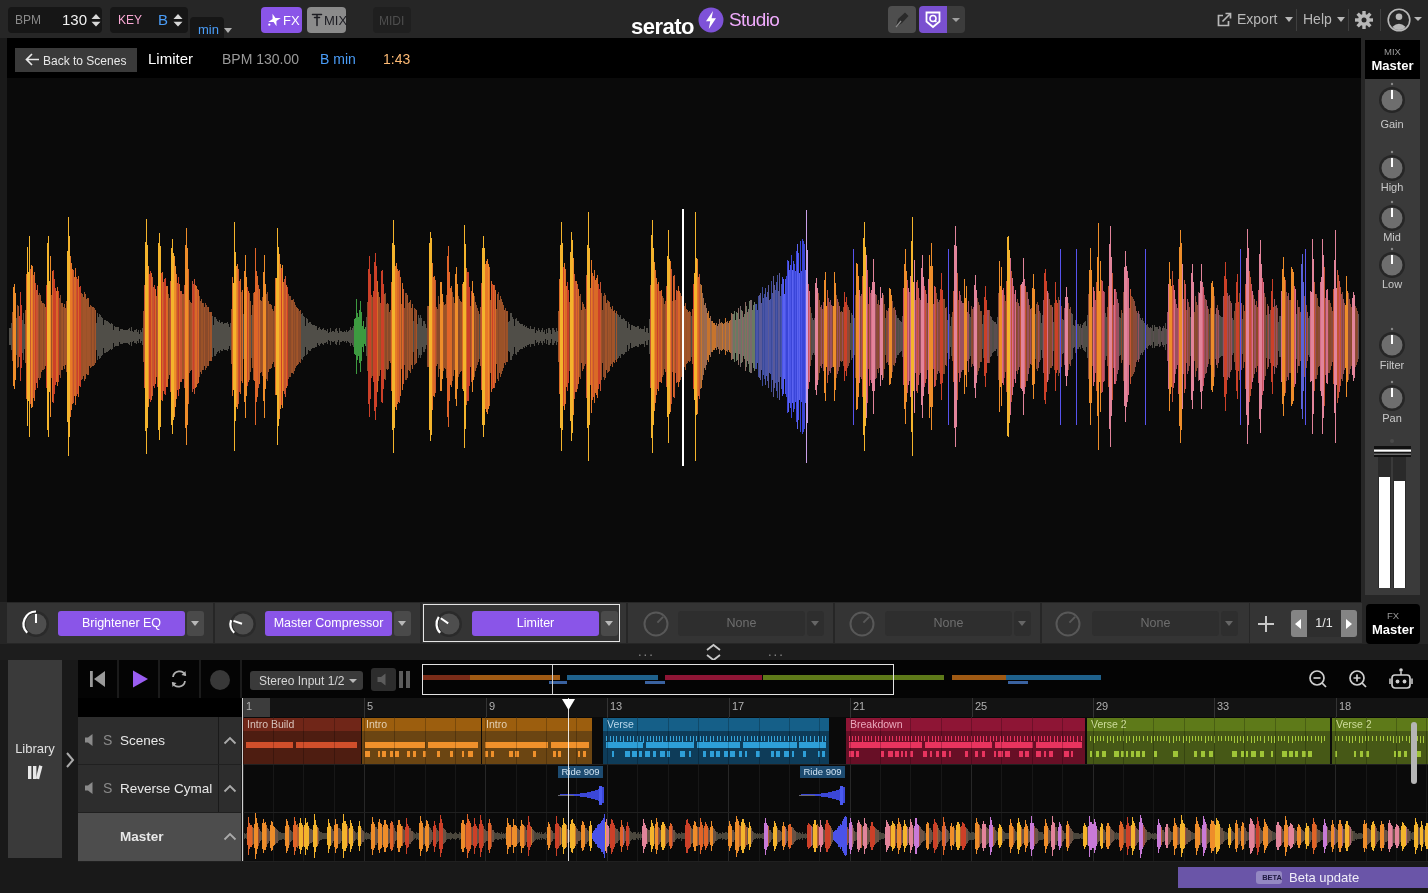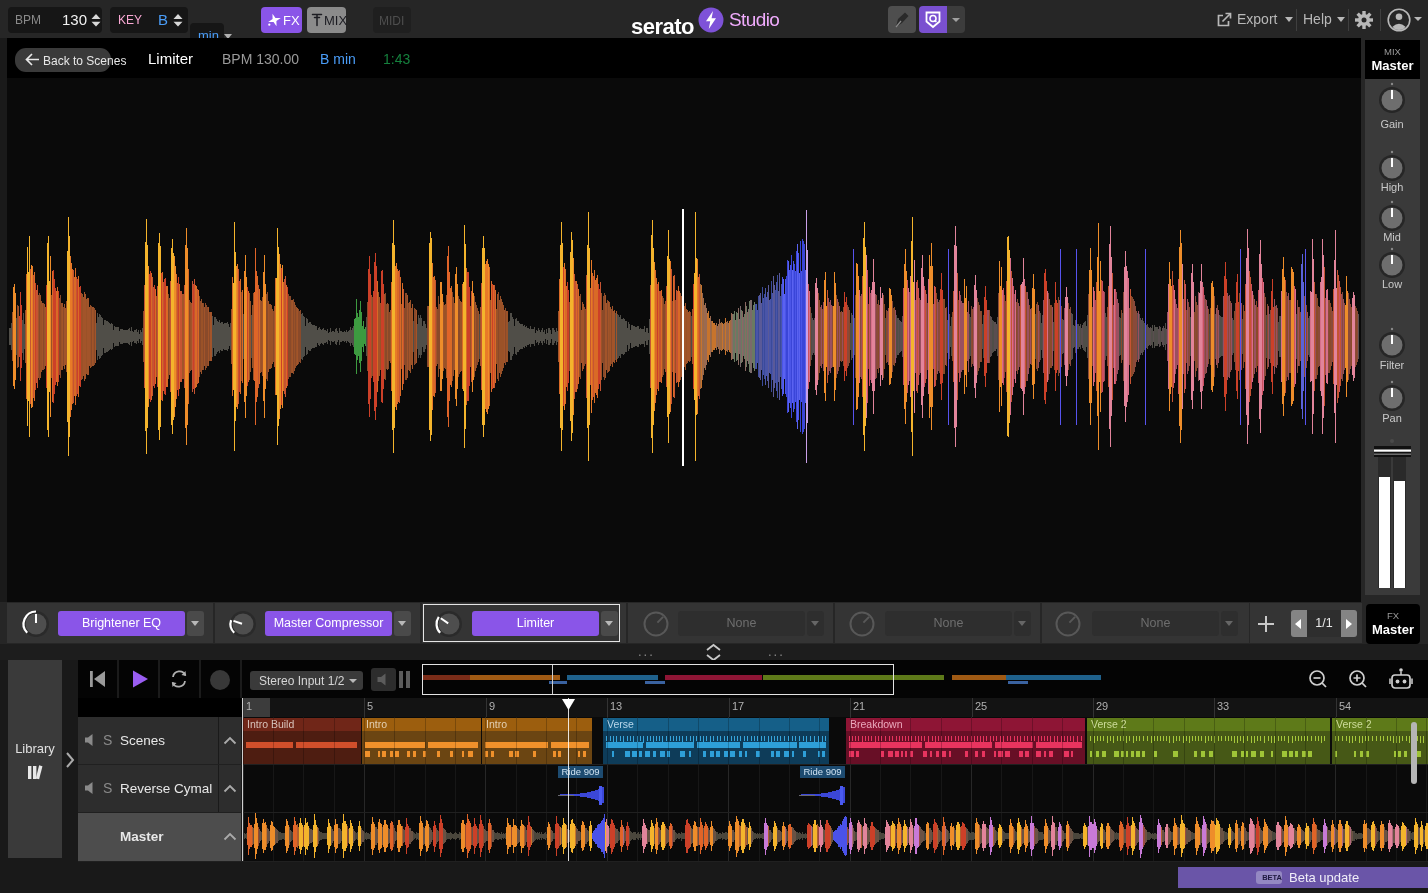--- a/index.html
+++ b/index.html
@@ -17,21 +17,21 @@
     </svg>
 </div>
 <div class="abs" style="left:110px;top:7px;width:78px;height:26px;background:#161616;border-radius:4px">
   <span class="abs" style="left:8px;top:6px;font-size:12px;color:#f9a8d4">KEY</span>
   <span class="abs" style="left:48px;top:4px;font-size:15px;color:#4a9df8">B</span>
   <svg class="abs" style="left:62px;top:6px" width="12" height="15">
       <path d="M6 1L10.5 6H1.5Z" fill="#d8d8d8"></path>
       <path d="M6 13.5L1.5 8.8H10.5Z" fill="#d8d8d8"></path>
     </svg>
 </div>
-<div class="abs" style="left:190px;top:23px;width:34px;height:26px;background:#161616;border-radius:4px">
+<div class="abs" style="left:190px;top:17px;width:34px;height:26px;background:#161616;border-radius:4px">
   <span class="abs" style="left:8px;top:5px;font-size:13px;color:#4a9df8">min</span>
   <div class="abs" style="left:34px;top:11px;border-left:4px solid transparent;border-right:4px solid transparent;border-top:5px solid #b0b0b0"></div>
 </div>
 <div class="abs" style="left:261px;top:7px;width:41px;height:26px;background:#8a55e8;border-radius:4px">
   <svg class="abs" style="left:5px;top:4px" width="17" height="18" viewBox="0 0 18 18">
       <g transform="rotate(-18 9 9)">
         <path d="M9 2 L10.6 7.4 L16 9 L10.6 10.6 L9 16 L7.4 10.6 L2 9 L7.4 7.4 Z" fill="#fff"></path>
       </g>
       <circle cx="3.5" cy="14" r="1.2" fill="#fff"></circle>
     </svg>
@@ -98,30 +98,30 @@
 <div class="abs" style="left:1380px;top:9px;width:1px;height:22px;background:#3f3f3f"></div>
 <svg class="abs" style="left:1387px;top:8px" width="24" height="24">
     <circle cx="12" cy="12" r="10.8" fill="none" stroke="#b8b8b8" stroke-width="1.6"></circle>
     <circle cx="12" cy="8.8" r="3.3" fill="#b8b8b8"></circle>
     <path d="M5.5 18.8 Q12 12.5 18.5 18.8 L16.5 21 Q12 23 7.5 21 Z" fill="#b8b8b8"></path>
   </svg>
 <div class="abs" style="left:1414px;top:17px;border-left:4px solid transparent;border-right:4px solid transparent;border-top:4.5px solid #b8b8b8"></div>
 
 <div class="abs" style="left:0;top:38px;width:7px;height:564px;background:#1a1a1a"></div>
 <div class="abs" style="left:7px;top:38px;width:1354px;height:40px;background:#000">
-  <div class="abs" style="left:8px;top:10px;width:96px;height:24px;background:#3a3a3a;border-radius:11px;white-space:nowrap">
+  <div class="abs" style="left:8px;top:10px;width:122px;height:24px;background:#3a3a3a;border-radius:0;white-space:nowrap">
     <svg class="abs" style="left:9px;top:5px" width="16" height="13">
         <path d="M8 1 L2.5 6.5 L8 12 M2.5 6.5 H15" stroke="#e8e8e8" stroke-width="1.7" fill="none"></path>
       </svg>
     <span class="abs" style="left:28px;top:5.5px;font-size:12px;color:#e8e8e8">Back to Scenes</span>
   </div>
   <span class="abs" style="left:141px;top:12px;font-size:15px;color:#fff">Limiter</span>
   <span class="abs" style="left:215px;top:13px;font-size:14px;color:#9a9a9a">BPM 130.00</span>
   <span class="abs" style="left:313px;top:13px;font-size:14px;color:#4a9df8">B min</span>
-  <span class="abs" style="left:376px;top:13px;font-size:14px;color:#15803d">1:43</span>
+  <span class="abs" style="left:376px;top:13px;font-size:14px;color:#fdba74">1:43</span>
 </div>
 
 <div class="abs" style="left:7px;top:78px;width:1354px;height:524px;background:#0a0a0a"></div>
 <svg class="abs" style="left:0;top:0;width:1428px;height:602px" shape-rendering="crispEdges">
 <g stroke-width="1">
 <path stroke="#504e48" d="M9 328V345M10 328V345M11 323V350M16 318V355M22 320V353M23 313V360M24 324V349M96 323V350M97 313V360M98 317V356M99 314V359M100 315V358M101 317V356M102 318V355M103 325V348M104 320V353M105 320V353M106 321V352M107 321V352M108 322V351M109 323V350M110 324V349M111 323V350M112 324V349M113 330V343M114 326V347M115 327V346M116 327V346M117 327V346M118 327V346M119 331V342M120 329V344M121 329V344M122 329V344M123 330V343M124 330V343M125 330V343M126 330V343M127 330V343M128 329V344M129 328V345M130 331V342M131 327V346M132 331V342M133 332V341M134 330V343M135 330V343M136 329V344M137 332V341M138 330V343M139 334V339M140 330V343M141 332V341M142 328V345M212 316V357M213 325V348M214 317V356M215 317V356M216 319V354M217 321V352M218 322V351M219 320V353M220 323V350M221 322V351M222 322V351M223 324V349M224 323V350M225 323V350M226 323V350M227 322V351M228 324V349M229 327V346M230 323V350M243 314V359M251 315V358M301 314V359M302 313V360M303 316V357M304 317V356M305 326V347M306 318V355M307 319V354M308 323V350M309 322V351M310 322V351M311 324V349M312 325V348M313 325V348M314 325V348M315 326V347M316 326V347M317 330V343M318 328V345M319 327V346M320 329V344M321 330V343M322 329V344M323 328V345M324 330V343M325 330V343M326 331V342M327 329V344M328 333V340M329 332V341M330 328V345M331 332V341M332 331V342M333 331V342M334 332V341M335 329V344M336 328V345M337 331V342M338 333V340M339 328V345M340 331V342M341 331V342M342 332V341M343 332V341M344 331V342M345 332V341M346 330V343M347 332V341M348 331V342M349 330V343M350 327V346M351 330V343M352 328V345M353 326V347M366 317V356M413 321V352M417 324V349M418 315V358M419 318V355M420 315V358M421 318V355M422 326V347M423 321V352M424 321V352M425 324V349M426 328V345M479 314V359M508 322V351M509 321V352M510 313V360M511 313V360M512 317V356M513 319V354M514 326V347M515 319V354M516 318V355M517 321V352M518 321V352M519 323V350M520 324V349M521 324V349M522 324V349M523 326V347M524 325V348M525 327V346M526 326V347M527 328V345M528 328V345M529 329V344M530 326V347M531 329V344M532 329V344M533 329V344M534 327V346M535 333V340M536 330V343M537 331V342M538 328V345M539 330V343M540 332V341M541 330V343M542 328V345M543 332V341M544 330V343M545 334V339M546 329V344M547 333V340M548 328V345M549 328V345M550 330V343M551 334V339M552 328V345M553 328V345M554 330V343M555 332V341M556 328V345M557 331V342M615 313V360M617 314V359M618 315V358M619 317V356M620 315V358M621 319V354M622 319V354M623 318V355M624 319V354M625 321V352M626 321V352M627 328V345M628 322V351M629 324V349M630 330V343M631 325V348M632 325V348M633 326V347M634 326V347M635 327V346M636 327V346M637 326V347M638 326V347M639 329V344M640 328V345M641 329V344M642 329V344M643 329V344M644 326V347M645 332V341M646 328V345M647 328V345M648 333V340M649 319V354M691 316V357M811 313V360M850 323V350M851 313V360M854 318V355M885 318V355M896 315V358M897 318V355M899 320V353M950 326V347M951 317V356M969 314V359M970 317V356M983 315V358M992 320V353M993 321V352M997 317V356M1035 314V359M1040 313V360M1041 323V350M1053 322V351M1071 313V360M1074 326V347M1077 324V349M1078 324V349M1080 324V349M1083 323V350M1084 322V351M1085 321V352M1086 326V347M1087 315V358M1105 313V360M1106 317V356M1119 317V356M1120 318V355M1122 313V360M1143 321V352M1144 323V350M1146 325V348M1151 328V345M1152 325V348M1154 325V348M1155 327V346M1156 327V346M1157 327V346M1160 327V346M1164 328V345M1165 323V350M1190 317V356M1209 314V359M1220 316V357M1221 317V356M1233 320V353M1242 319V354M1266 315V358M1278 322V351M1279 316V357M1280 316V357M1296 314V359M1308 318V355"></path>
 <path stroke="#9a5228" d="M12 312V361M25 310V363M40 295V378M41 301V372M44 304V369M51 295V378M61 303V370M81 293V380M82 294V379M86 299V374M90 305V368M93 307V366M190 302V371M201 299V374M202 303V370M231 309V364M249 293V380M250 301V372M252 305V368M253 293V380M261 301V372M269 304V369M270 304V369M271 305V368M272 309V364M291 300V373M294 302V371M296 307V366M380 303V370M390 310V363M410 300V373M411 308V365M444 305V368M445 304V369M453 297V376M460 301V372M461 302V371M470 306V367M478 311V362M496 309V364M497 294V379M499 300V373M500 296V377M501 299V374M502 302V371M503 305V368M506 311V362M507 311V362M579 296V377M601 293V380M609 302V371M675 300V373M682 301V372M683 300V373M686 309V364"></path>
 <path stroke="#ee8d2a" d="M13 287V386M14 284V389M15 293V380M31 265V408M50 256V417M148 266V407M174 256V417M175 266V407M185 245V428M186 228V445M187 248V425M236 266V407M244 271V402M245 255V418M246 277V396M263 272V401M264 255V418M265 284V389M279 254V419M280 264V409M282 265V408M440 282V391M441 282V391M442 294V379M455 274V399M456 267V406M457 284V389M472 281V392M473 293V380M488 264V409M573 258V415M654 262V411M824 280V393M825 272V401M826 306V367M833 306V367M834 272V401M835 283V390M856 263V410M857 264V409M858 276V397M889 288V385M890 289V384M891 295V378M904 264V409M905 249V424M906 271V402M929 255V418M930 266V407M931 243V430M932 266V407M964 279V394M965 298V375M966 286V387M999 261V412M1000 286V387M1001 267V406M1032 288V385M1033 274V399M1034 289V384M1089 270V403M1090 248V425M1091 270V403M1097 257V416M1098 223V450M1099 291V382M1100 261V412M1169 262V411M1170 279V394M1171 286V387M1179 247V426M1180 230V443M1181 243V430M1211 283V390M1212 281V392M1213 287V386M1282 269V404M1283 257V416M1284 277V396M1291 267V406M1292 269V404M1293 272V401M1345 305V368M1346 276V397M1347 291V382"></path>
 <path stroke="#8a4a2a" d="M17 305V368M39 293V380M43 303V370M59 298V375M60 295V378M63 307V366M91 306V367M94 308V365M143 311V362M168 294V379M189 300V373M199 296V377M200 301V372M203 303V370M205 303V370M206 305V368M207 307V366M209 312V361M241 292V381M266 294V379M267 292V381M273 311V362M288 294V379M289 296V377M290 296V377M293 299V374M295 305V368M298 309V364M299 311V362M300 310V363M367 302V371M372 297V376M385 293V380M386 304V369M388 304V369M389 312V361M404 308V365M405 293V380M406 293V380M408 303V370M414 308V365M415 309V364M427 306V367M437 309V364M438 296V377M439 304V369M452 292V381M458 296V377M459 299V374M474 296V377M476 305V368M477 308V365M498 292V381M505 308V365M569 302V371M580 294V379M584 307V366M585 309V364M602 310V363M603 296V377M604 293V380M607 300V373M611 309V364M663 298V375M664 304V369M672 301V372M690 312V361M818 293V380M819 300V373M822 309V364M836 295V378M838 302V371M840 312V361M841 311V362M843 307V366M849 310V363M855 295V378M868 304V369M878 300V373M883 295V378M884 304V369M886 310V363M893 308V365M894 307V366M927 303V370M936 293V380M943 299V374M944 299V374M946 307V366M952 312V361M958 300V373M972 309V364M978 302V371M981 311V362M989 310V363M1005 301V372M1016 302V371M1026 292V381M1029 305V368M1031 308V365M1036 304V369M1037 302V371M1050 305V368M1051 305V368M1054 303V370M1058 297V376M1068 303V370M1121 310V363M1131 296V377M1132 297V376M1186 310V363M1194 312V361M1196 302V371M1208 309V364M1210 308V365M1234 311V362M1239 293V380M1243 305V368M1244 311V362M1253 295V378M1256 301V372M1257 307V366M1267 304V369M1275 306V367M1287 296V377M1289 300V373M1299 307V366M1304 296V377M1306 305V368M1316 294V379M1317 298V375M1329 300V373M1330 303V370M1351 307V366M1356 308V365"></path>
 <path stroke="#a2542a" d="M18 306V367M38 295V378M42 303V370M45 307V366M62 303V370M64 304V369M65 308V365M66 301V372M83 297V376M84 292V381M85 294V379M87 298V375M88 298V375M89 307V366M92 307V366M95 310V363M156 296V377M169 298V375M182 294V379M183 294V379M191 303V370M204 307V366M208 307V366M210 312V361M211 312V361M260 300V373M262 297V376M268 301V372M274 306V367M292 300V373M297 308V365M371 295V378M378 292V381M379 297V376M384 294V379M387 303V370M401 304V369M407 295V378M409 302V371M412 304V369M416 310V363M428 306V367M436 307V366M443 302V371M446 295V378M454 303V370M475 302V371M480 307V366M490 300V373M504 310V363M558 311V362M581 310V363M582 302V371M583 304V369M605 295V378M606 303V370M608 301V372M610 307V366M612 306V367M613 311V362M614 310V363M616 311V362M662 296V377M665 301V372M680 293V380M681 296V377M684 306V367M685 303V370M687 310V363M688 312V361M689 311V362M692 309V364"></path>
@@ -389,21 +389,21 @@
 <div class="rnum" style="left:732px">17</div>
 <div style="position:absolute;left:729px;top:698px;width:1px;height:19px;background:#333"></div>
 <div class="rnum" style="left:853px">21</div>
 <div style="position:absolute;left:850px;top:698px;width:1px;height:19px;background:#333"></div>
 <div class="rnum" style="left:975px">25</div>
 <div style="position:absolute;left:972px;top:698px;width:1px;height:19px;background:#333"></div>
 <div class="rnum" style="left:1096px">29</div>
 <div style="position:absolute;left:1093px;top:698px;width:1px;height:19px;background:#333"></div>
 <div class="rnum" style="left:1217px">33</div>
 <div style="position:absolute;left:1214px;top:698px;width:1px;height:19px;background:#333"></div>
-<div class="rnum" style="left:1339px">54</div>
+<div class="rnum" style="left:1339px">18</div>
 <div style="position:absolute;left:1336px;top:698px;width:1px;height:19px;background:#333"></div>
 <div class="abs" style="left:243px;top:717px;width:1185px;height:144px;background:#0a0a0a"></div>
 <svg class="abs" style="left:0;top:0;width:1428px;height:893px" shape-rendering="crispEdges">
 <line x1="243.0" y1="717" x2="243.0" y2="861" stroke="#272727" stroke-width="1"></line>
     <line x1="273.4" y1="717" x2="273.4" y2="861" stroke="#171717" stroke-width="1"></line>
     <line x1="303.7" y1="717" x2="303.7" y2="861" stroke="#171717" stroke-width="1"></line>
     <line x1="334.1" y1="717" x2="334.1" y2="861" stroke="#171717" stroke-width="1"></line>
     <line x1="364.4" y1="717" x2="364.4" y2="861" stroke="#272727" stroke-width="1"></line>
     <line x1="394.8" y1="717" x2="394.8" y2="861" stroke="#171717" stroke-width="1"></line>
     <line x1="425.1" y1="717" x2="425.1" y2="861" stroke="#171717" stroke-width="1"></line>

